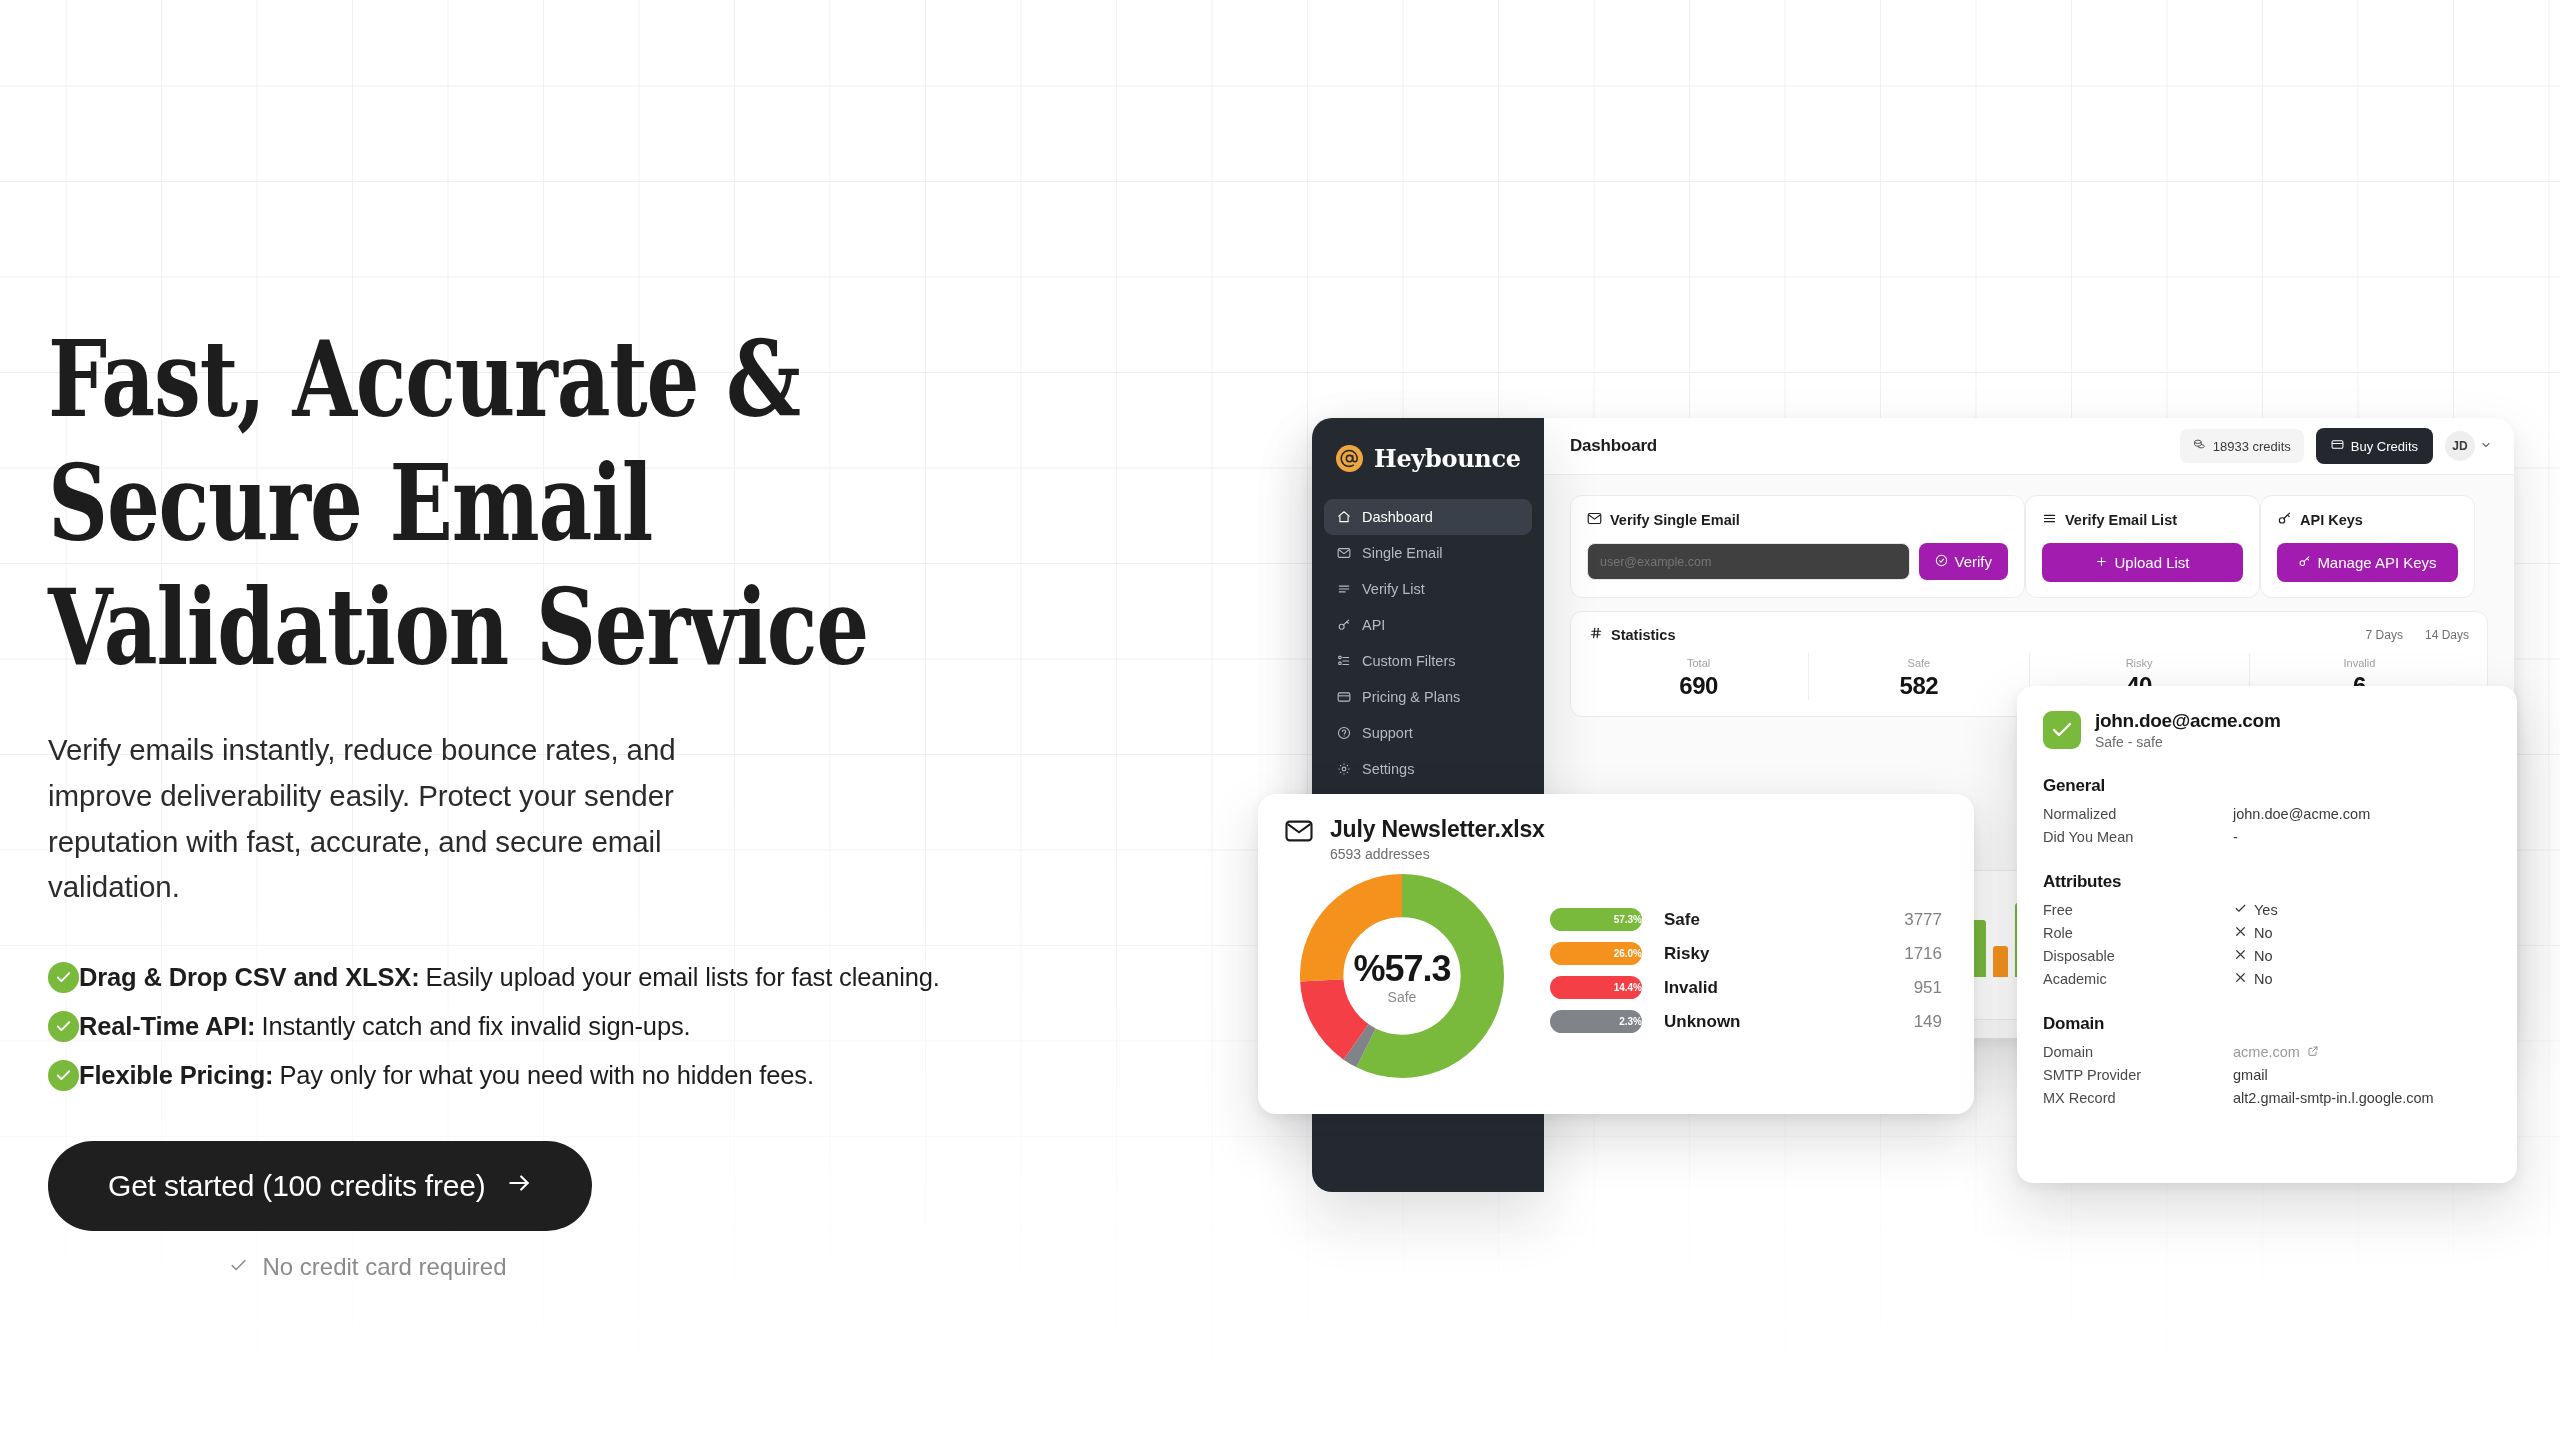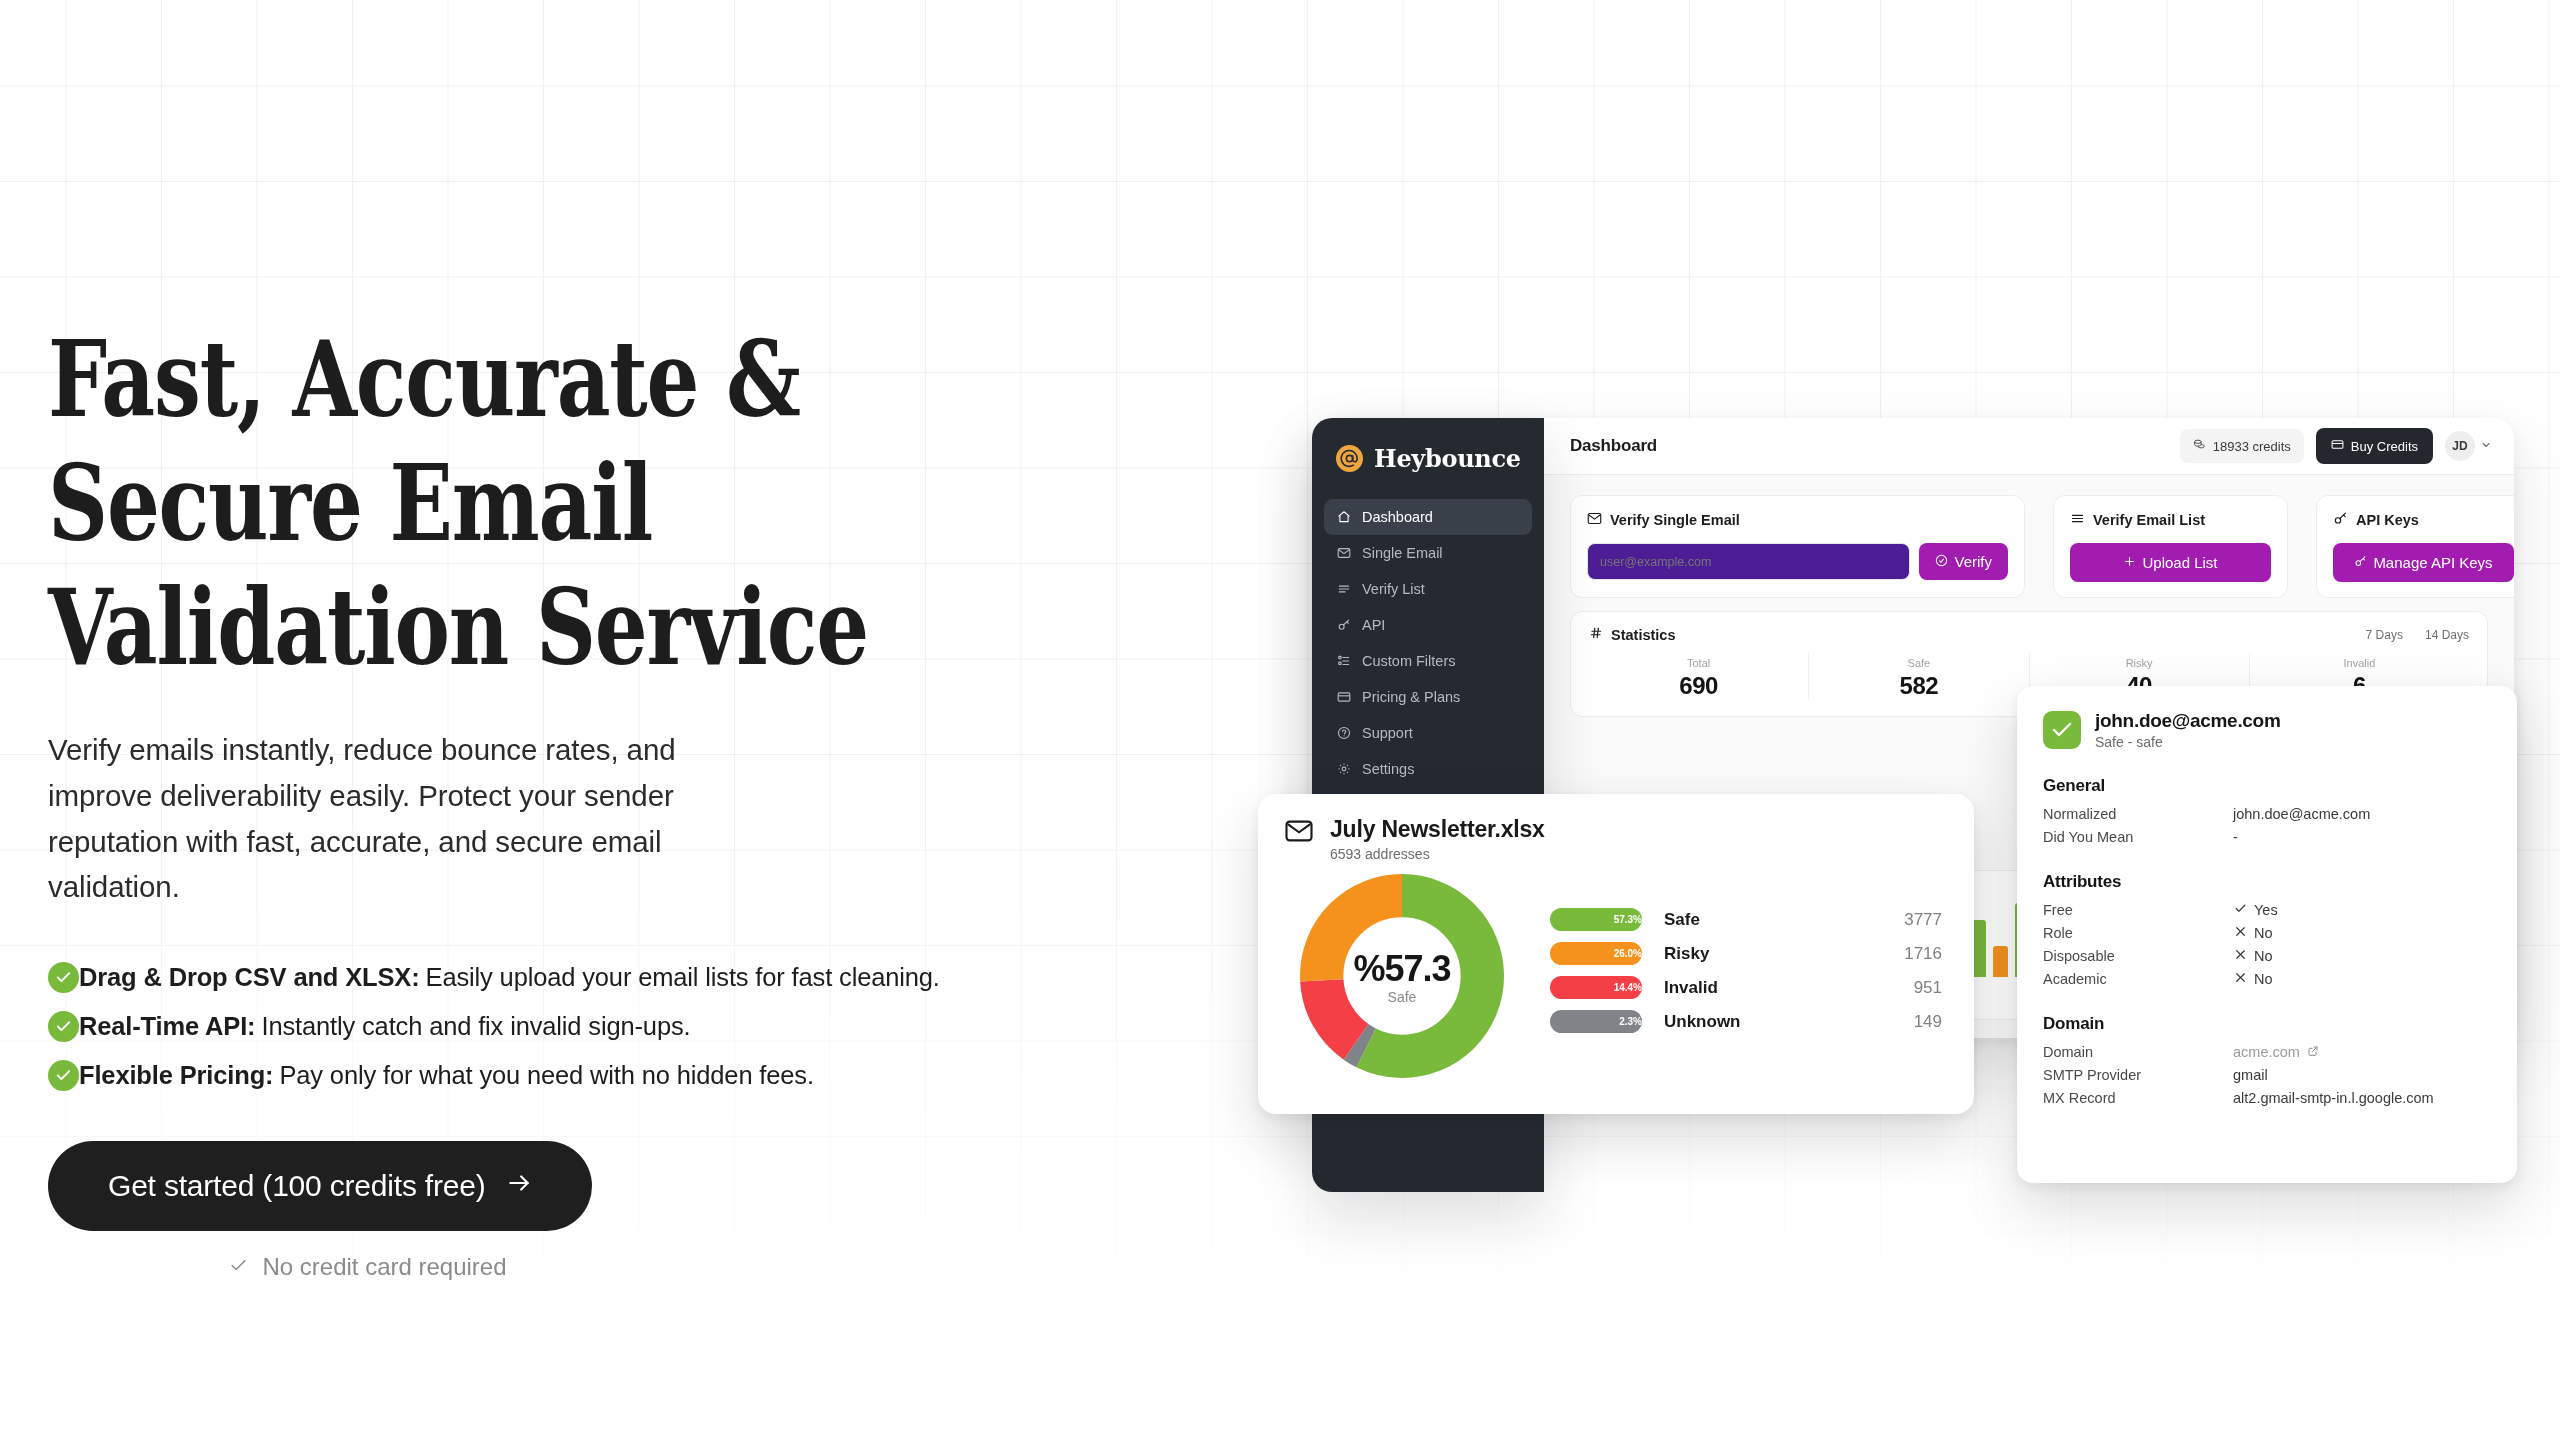--- a/index.html
+++ b/index.html
@@ -251,21 +251,21 @@
     display: flex; align-items: center; justify-content: center;
     font-size: 12px; color: #3a3a3a; font-weight: bold;
   }
 
   #greet-zone { padding: 20px 26px 0 26px; }
   #greet-title { font-size: 24px; font-weight: bold; color: #161616; letter-spacing: -0.5px; }
   #greet-sub { font-size: 13.5px; color: #8d8d8d; margin-top: 3px; }
 
   #action-cards {
     display: flex;
-    gap: 28px;
+    gap: 0;
     padding: 20px 26px 0 26px;
   }
   .act-card {
     background: #ffffff;
     border: 1px solid #ececec;
     border-radius: 12px;
     padding: 15px 16px;
   }
   .act-card.wide { flex: 0 0 455px; }
   .act-card.mid  { flex: 0 0 235px; }
@@ -277,21 +277,21 @@
   }
   .act-row { display: flex; gap: 9px; }
   .email-input {
     flex: 1;
     border: 1px solid #e6e6e6;
     border-radius: 8px;
     padding: 9px 12px;
     font-size: 12.5px;
     color: #9a9a9a;
     font-family: "Liberation Sans", sans-serif;
-    background: #4c1d95;
+    background: #404040;
     outline: none;
   }
   .dark-btn {
     background: #a21caf;
     color: #fff;
     border: none;
     border-radius: 8px;
     font-size: 15px;
     font-family: "Liberation Sans", sans-serif;
     display: flex; align-items: center; justify-content: center; gap: 6px;

